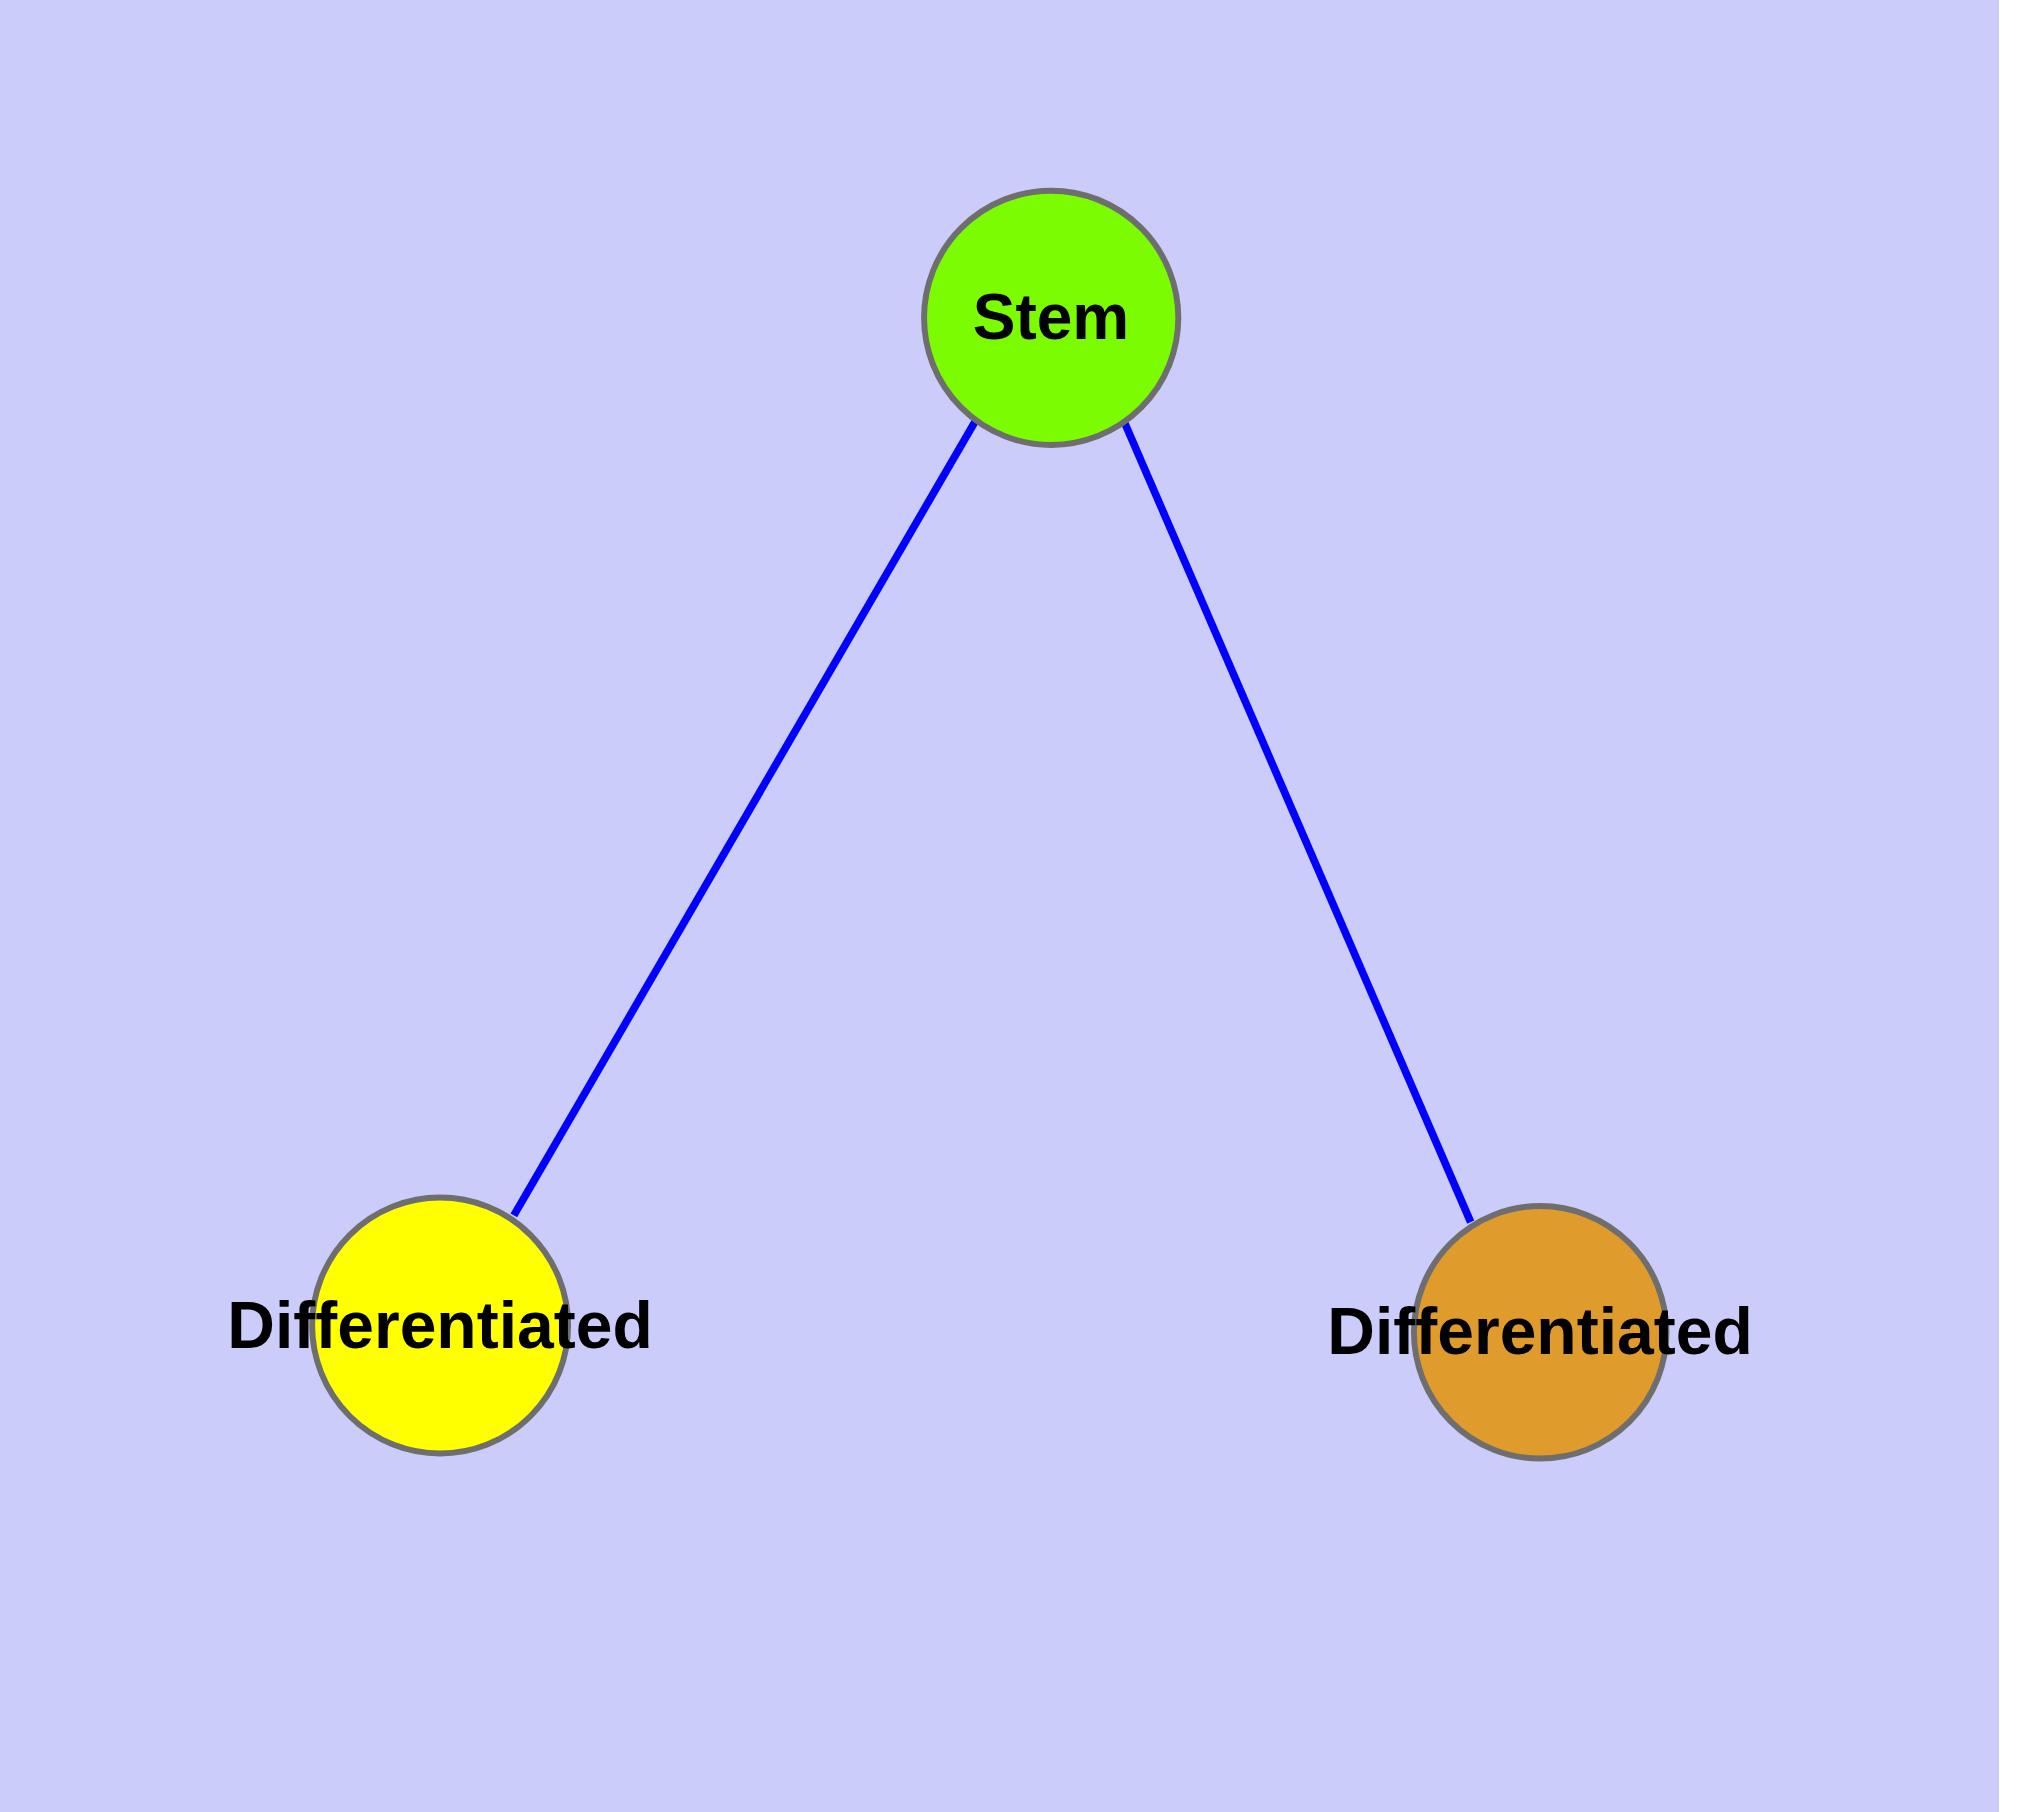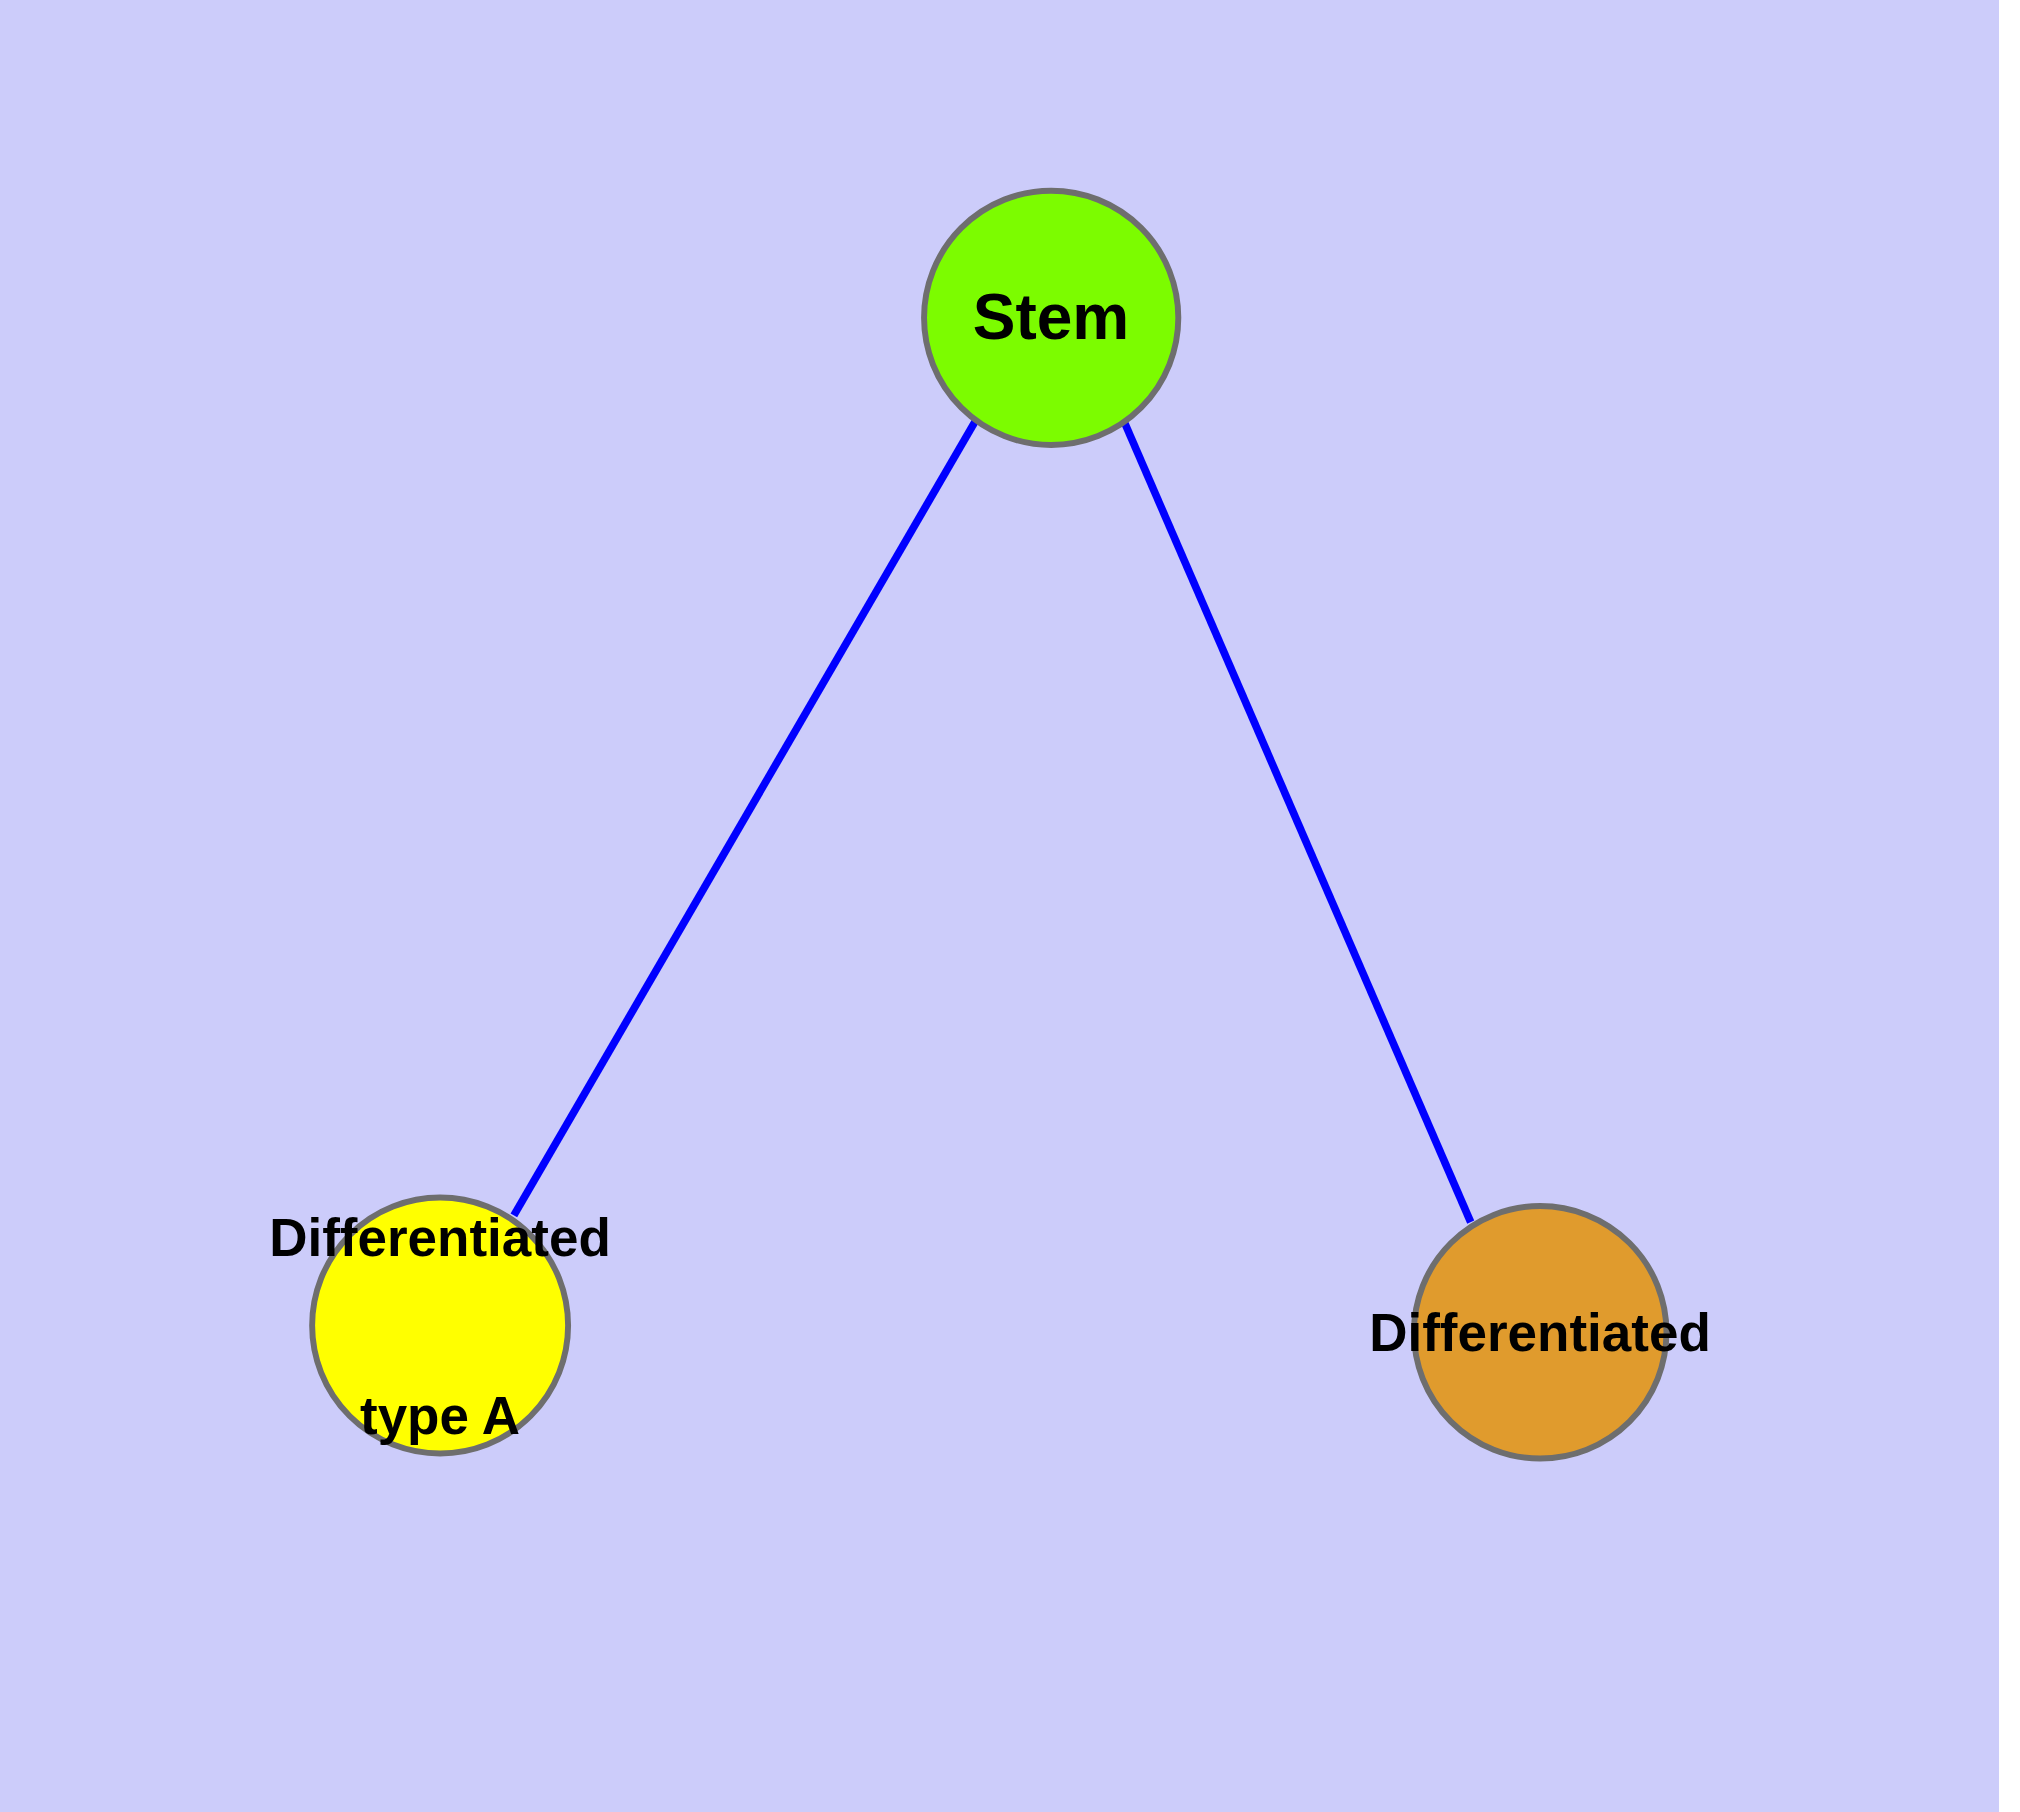--- a/index.html
+++ b/index.html
@@ -36,21 +36,21 @@
     color: #000000;
     line-height: 1.12;
     white-space: pre;
     pointer-events: none;
     transform: translate(-50%, -50%);
   }
   .node-label.root {
     font-size: 64px;
   }
   .node-label.leaf {
-    font-size: 53px;
+    font-size: 66px;
   }
 </style>
 </head>
 <body>
 
 <div id="canvas" style="width: 1999px; height: 1812px;">
 
   <div id="graph-bg" style="background: rgb(204, 204, 250);"></div>
 
   <svg id="graph-svg" viewBox="0 0 2384 2138" xmlns="http://www.w3.org/2000/svg" style="width: 2021px; height: 1812px;">
@@ -66,21 +66,20 @@
       <circle id="node-diff_b" cx="1817" cy="1572" r="149" fill="#e09b2d" stroke="#6e6e6e" stroke-width="7"></circle>
     </g>
   </svg>
 
   <div class="node-label root" id="label-stem" style="left: 1051px; top: 318px; color: rgb(0, 0, 0);">
     <div>Stem</div>
   </div>
 
   <div class="node-label leaf" id="label-diff_a" style="left: 440px; top: 1326px; color: rgb(0, 0, 0);">
     <div>Differentiated</div>
-    <div>type A</div>
   </div>
 
   <div class="node-label leaf" id="label-diff_b" style="left: 1540px; top: 1332px; color: rgb(0, 0, 0);">
     <div>Differentiated</div>
   </div>
 
 </div>
 
 
 </body></html>

